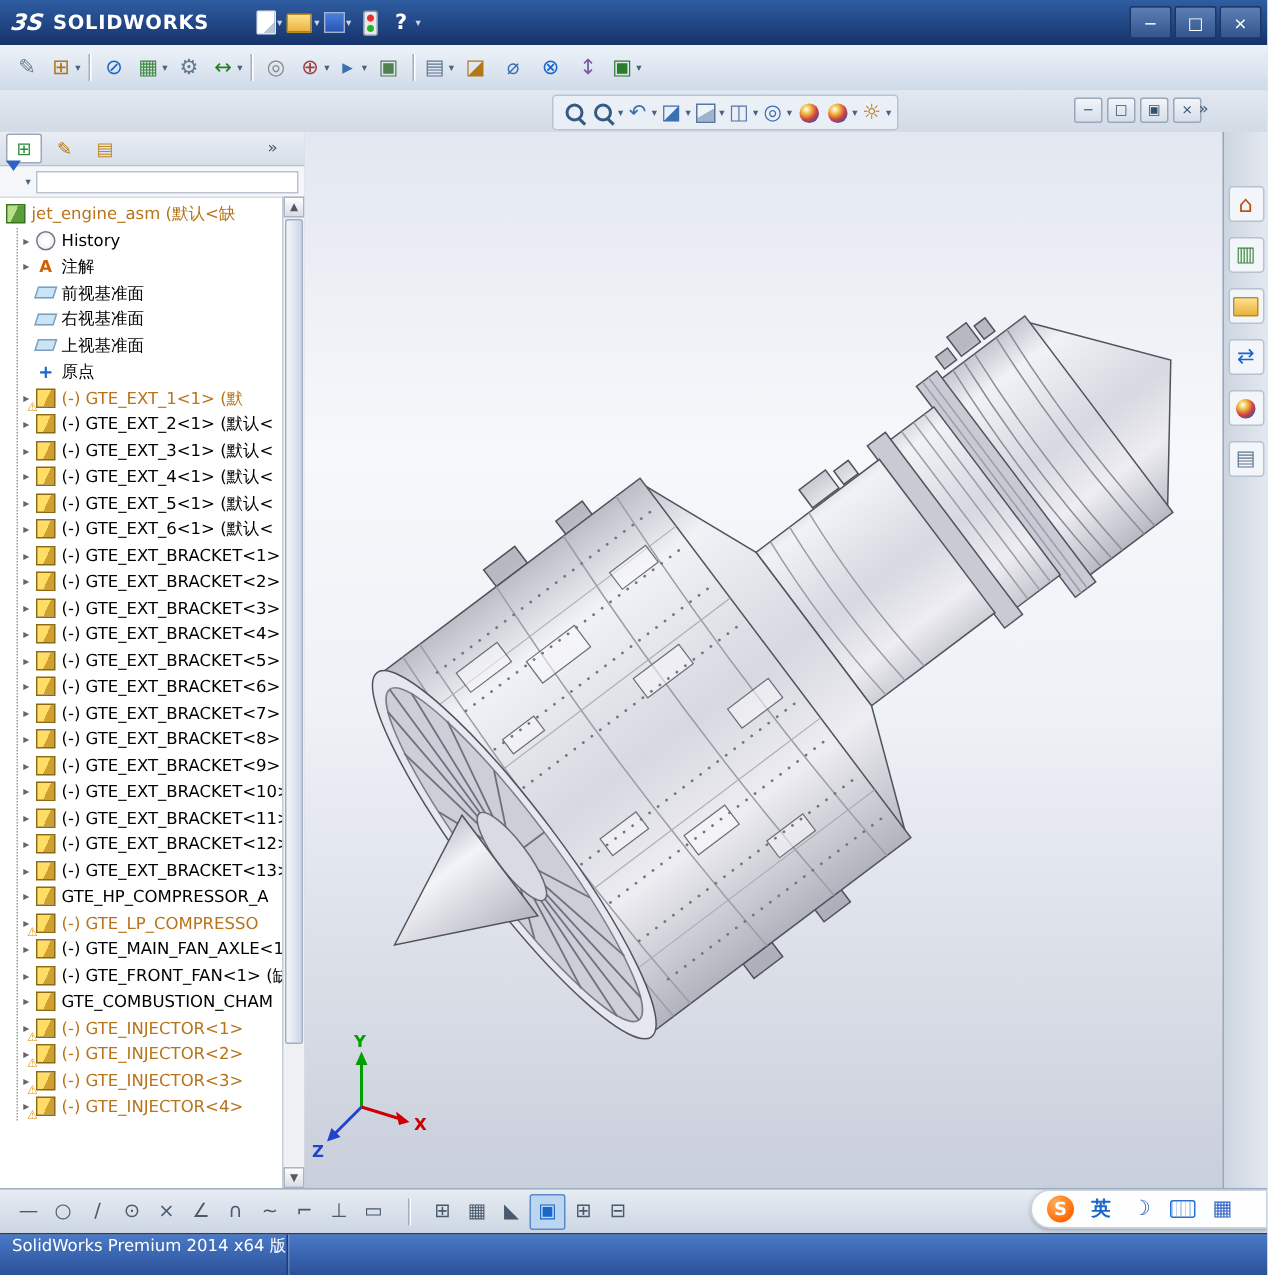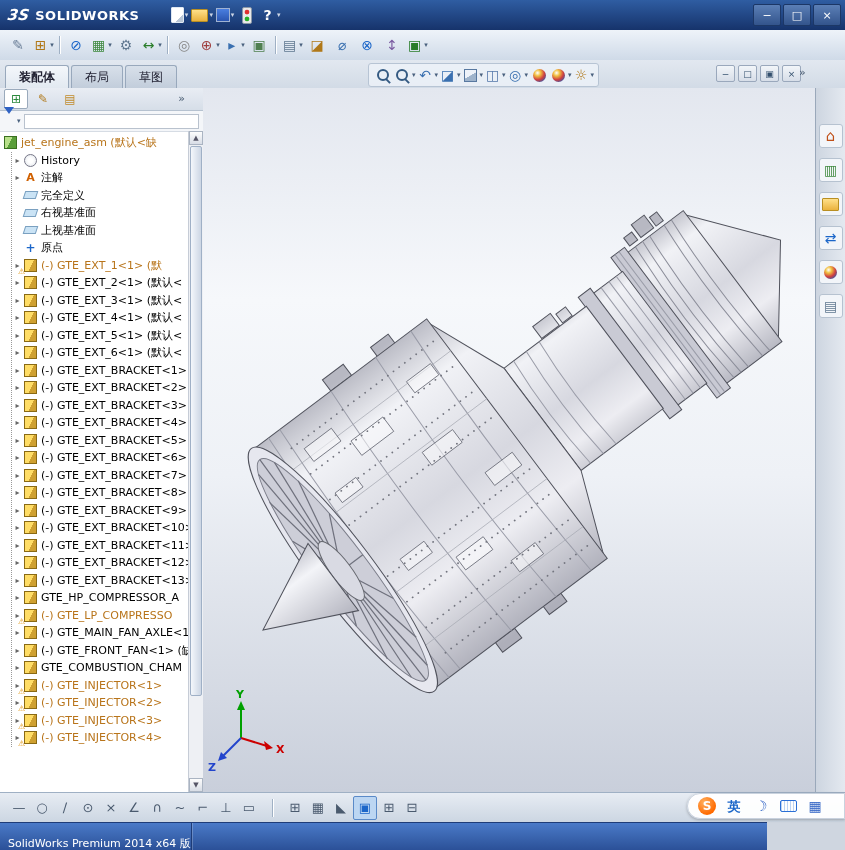--- a/index.html
+++ b/index.html
@@ -138,21 +138,21 @@
   .bottombar .tool{height:22px;min-width:22px}
   .bottombar .g{font-size:13px;color:#4a5a6e}
 
   
   .ime{position:absolute;right:0;top:793px;width:158px;height:26px;display:flex;align-items:center;
      gap:9px;padding:0 10px;box-sizing:border-box;background:rgba(255,255,255,.95);
      border:1px solid #c9d2de;border-radius:13px 0 0 13px;box-shadow:0 1px 3px rgba(0,0,0,.25)}
   .ime .tool{height:20px;min-width:18px}
 
   
-  .statusbar{position:absolute;left:0;top:822px;width:767px;height:28px;display:flex;align-items:flex-end;
+  .statusbar{position:absolute;left:0;top:822px;width:845px;height:28px;display:flex;align-items:flex-start;
      color:#fff;background:linear-gradient(#4a7ac8,#2a4f96);border-top:1px solid #1e3c78}
   .sleft{padding-left:8px;font-size:11px}
   .scells{display:flex;margin-left:auto;height:100%}
   .scell{display:flex;align-items:center;justify-content:center;padding:0 14px;font-size:12px;
      border-left:1px solid #1e3c78;box-shadow:inset 1px 0 0 rgba(255,255,255,.22)}
   .sglobe{display:flex;align-items:center;padding:0 6px;border-left:1px solid #1e3c78;height:100%;
      box-shadow:inset 1px 0 0 rgba(255,255,255,.22)}
 </style>
 </head>
 <body>
@@ -269,26 +269,20 @@
         <span class="g" style="color:#7a5aa0">↕</span>
 
       </span>
       <span class="tool">
         <span class="g" style="color:#2a7d2a">▣</span>
         <span class="dd">▾</span>
       </span>
     </div>
 
   <div class="tabband">
-    <div class="tabs">
-
-    <div class="tab active">装配体</div>
-        <div class="tab">布局</div>
-        <div class="tab">草图</div>
-      </div>
     <div class="headsup">
 
     <span class="tool">
           <span class="g mag"></span>
 
         </span>
         <span class="tool">
           <span class="g mag"></span>
           <span class="dd">▾</span>
         </span>
@@ -385,21 +379,21 @@
 
             </span>
             <span class="tlabel">注解</span>
           </div>
           <div class="trow">
             <span class="tarr"></span>
             <span class="ticat">
               <span class="ticon plane"></span>
 
             </span>
-            <span class="tlabel">完全定义</span>
+            <span class="tlabel">前视基准面</span>
           </div>
           <div class="trow">
             <span class="tarr"></span>
             <span class="ticat">
               <span class="ticon plane"></span>
 
             </span>
             <span class="tlabel">右视基准面</span>
           </div>
           <div class="trow">

